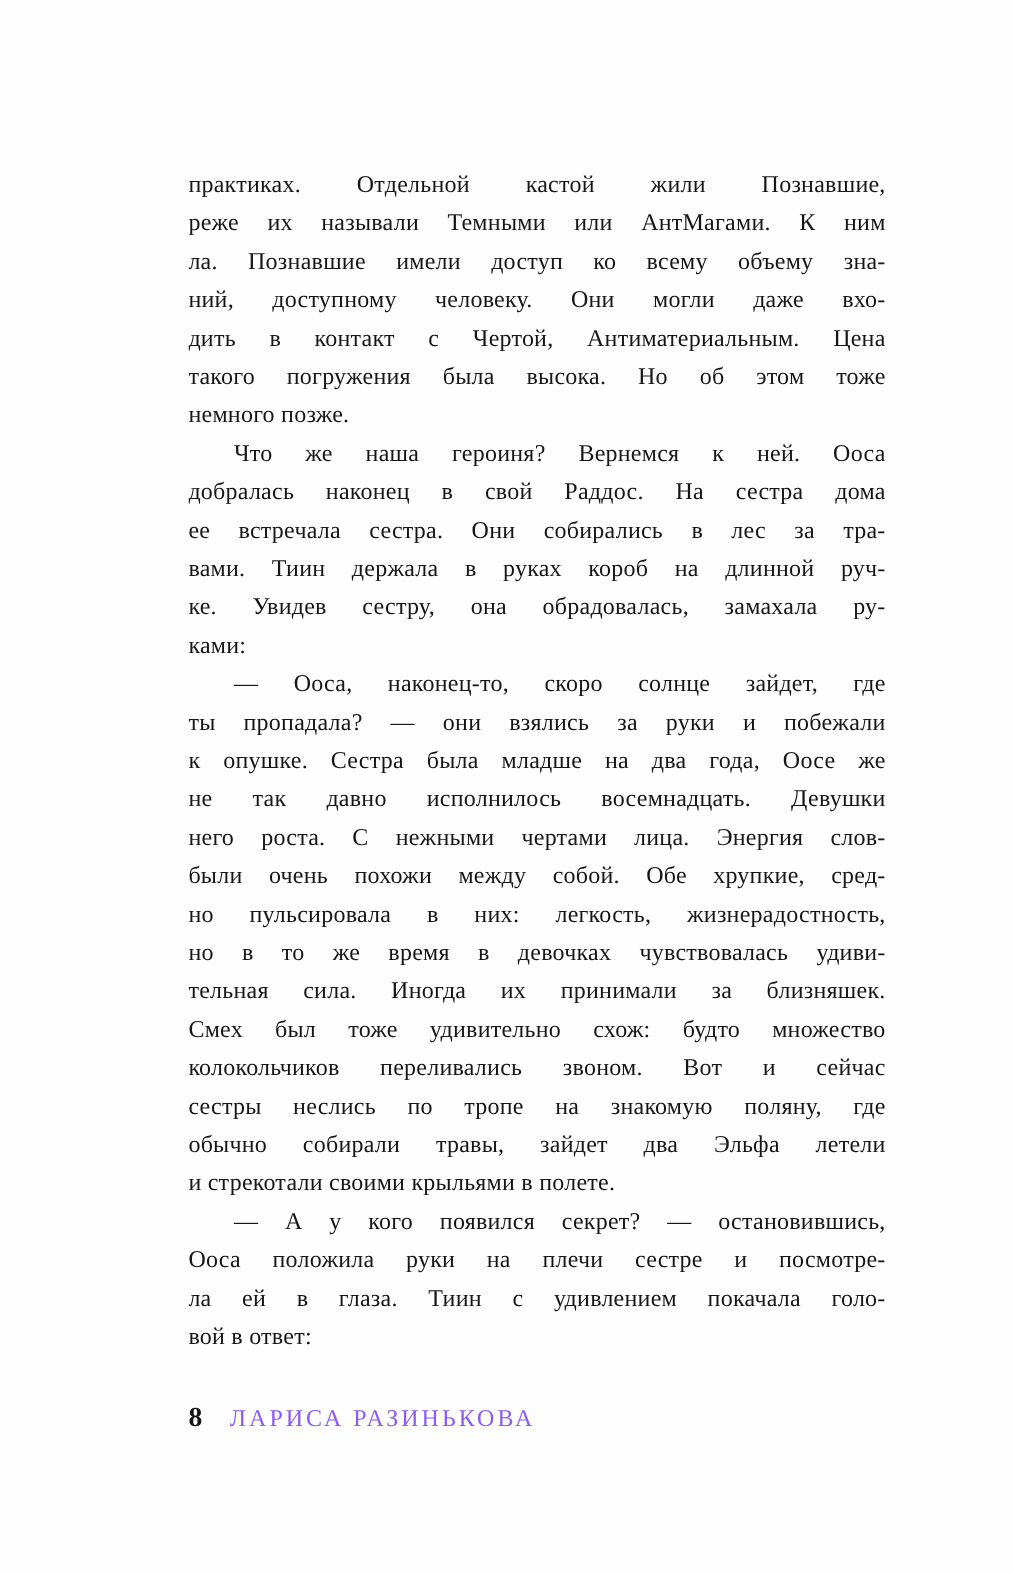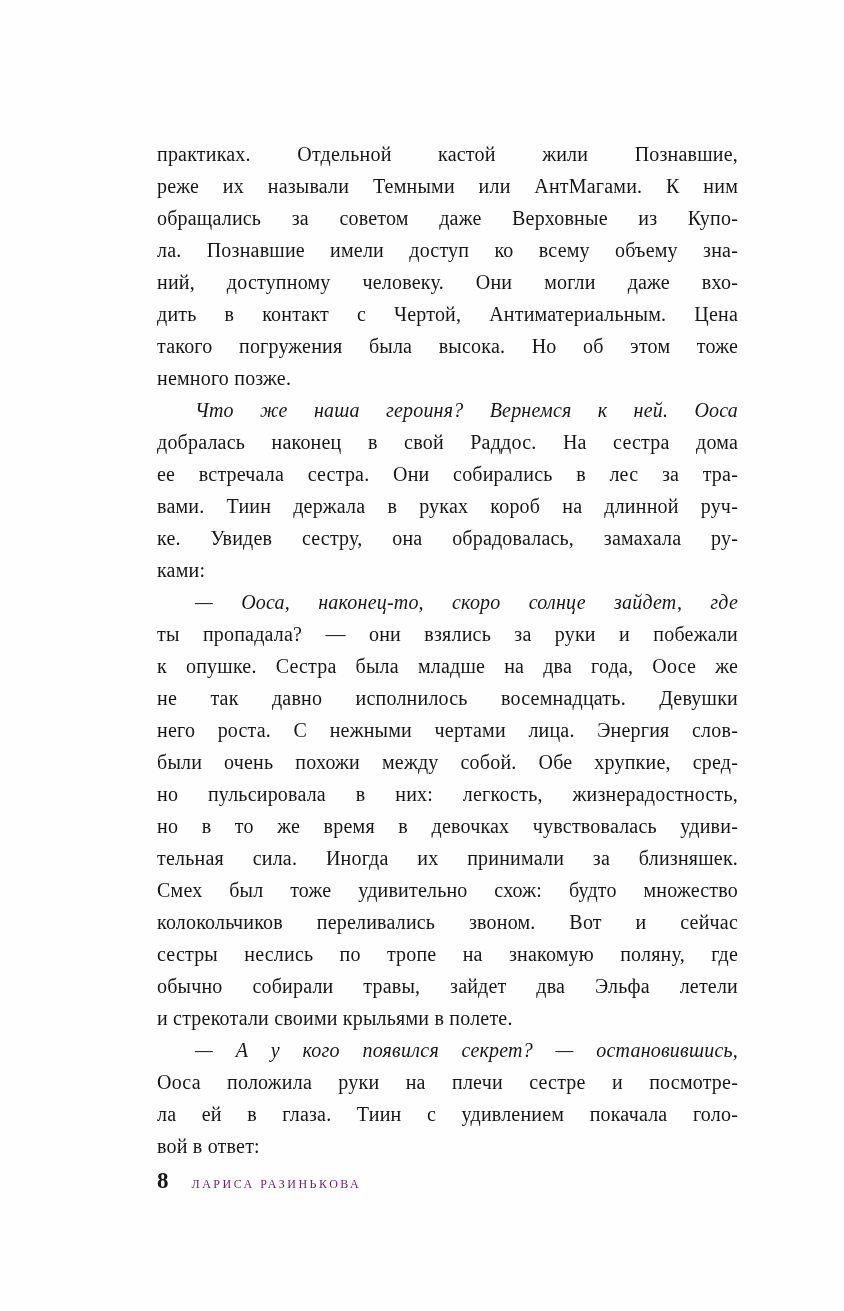--- a/index.html
+++ b/index.html
@@ -35,53 +35,51 @@
     text-align-last: justify;
     letter-spacing: 0.2px;
     white-space: normal;
   }
   .line.last {
     text-align: left;
     text-align-last: left;
   }
   .line.indent {
     text-indent: 38px;
-    font-style: italic;
   }
   .footer {
     position: absolute;
     left: 157px;
     top: 1168px;
     width: 581px;
     display: flex;
     align-items: baseline;
   }
   .footer .page-number {
     font-weight: bold;
     font-size: 23px;
     line-height: 26px;
   }
   .footer .running-title {
     margin-left: 23px;
-    font-size: 12px;
+    font-size: 20px;
     line-height: 26px;
     letter-spacing: 2.5px;
-    color: #701a75;
+    color: #8b5cf6;
     text-align: center;
   }
 </style>
 </head>
 <body>
 
 <div class="page">
   <div class="text-block">
       <div class="paragraph">
         <div class="line">практиках. Отдельной кастой жили Познавшие,</div>
         <div class="line">реже их называли Темными или АнтМагами. К ним</div>
-        <div class="line">обращались за советом даже Верховные из Купо-</div>
         <div class="line">ла. Познавшие имели доступ ко всему объему зна-</div>
         <div class="line">ний, доступному человеку. Они могли даже вхо-</div>
         <div class="line">дить в контакт с Чертой, Антиматериальным. Цена</div>
         <div class="line">такого погружения была высока. Но об этом тоже</div>
         <div class="line last">немного позже.</div>
       </div>
       <div class="paragraph">
         <div class="line indent">Что же наша героиня? Вернемся к ней. Ооса</div>
         <div class="line">добралась наконец в свой Раддос. На сестра дома</div>
         <div class="line">ее встречала сестра. Они собирались в лес за тра-</div>

